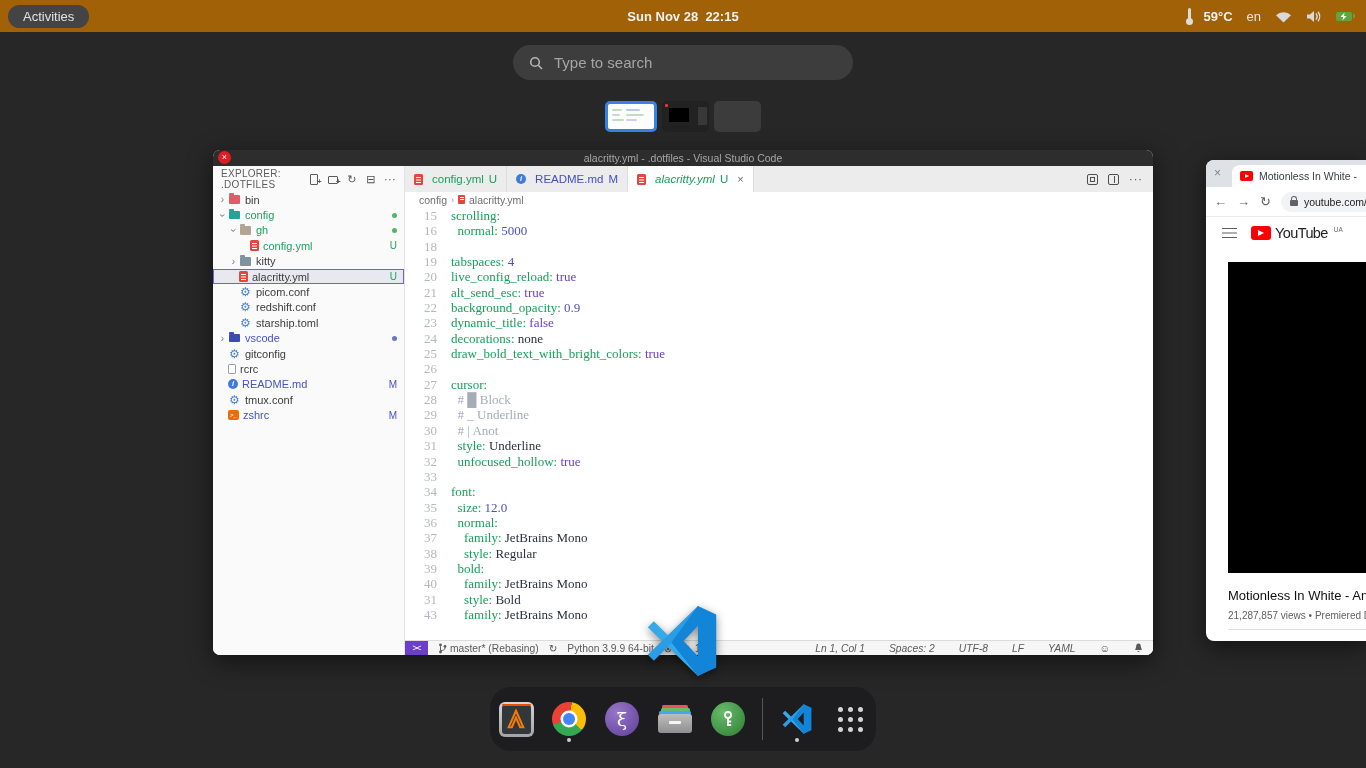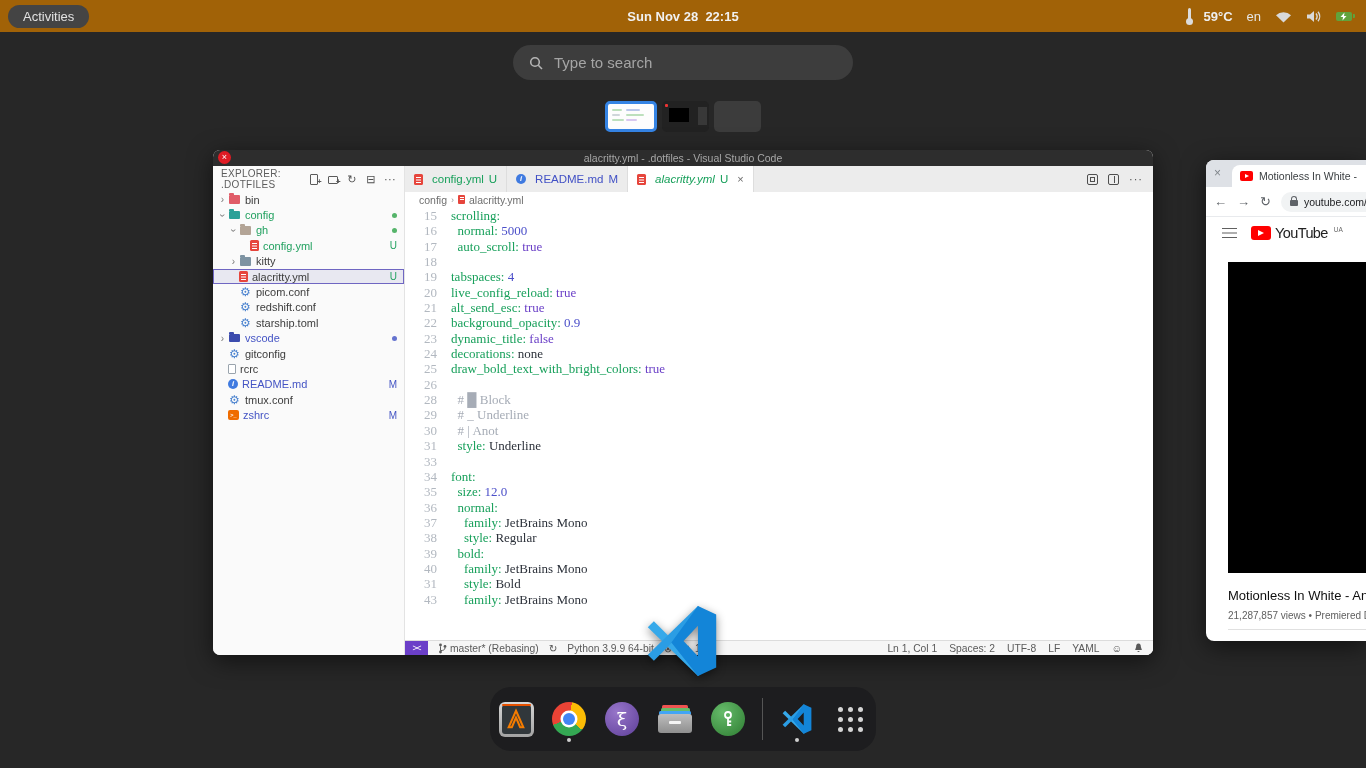--- a/index.html
+++ b/index.html
@@ -110,21 +110,21 @@
   .gut { width:46px; padding-right:14px; text-align:right; color:#b2b8c0; flex:none; }
   .tk-k { color:#18a05b; } .tk-n { color:#4b4fc9;margin-top:12px; } .tk-b { color:#6a3fc7; }
   .tk-s { color:#2c313a; } .tk-c { color:#a6acb6; }
 
   .vs-status { position:absolute; left:0; right:0; bottom:0; height:15px; background:#f6f6f6;
                border-top:1px solid #dcdcdc; display:flex; align-items:center; font-size:10.3px; color:#5a5a5a; z-index:3; }
   .remote { width:23px; height:100%; background:#6b3fc8; color:#fff; font-size:8.5px; display:flex;
             align-items:center; justify-content:center; letter-spacing:-1px; cursor:pointer; flex:none; }
   .st-item { display:flex; align-items:center; gap:3px; margin-left:10px; cursor:pointer; white-space:nowrap; }
   .st-right { margin-left:auto; display:flex; align-items:center; gap:12px; padding-right:10px; }
-  .st-right .st-item { margin-left:0; }
+  .st-right .st-item { margin-left:12px;font-style:italic; }
 
   
   .big-logo { position:absolute; left:644px; top:602px; width:76px; height:78px; z-index:9;
               filter:drop-shadow(0 3px 5px rgba(0,0,0,.45)); }
 
   
   .chrome { position:absolute; left:1206px; top:160px; width:160px; height:481px; background:#fff;
             border-radius:8px 0 0 8px; overflow:hidden; box-shadow:0 6px 24px rgba(0,0,0,.55); z-index:5; }
   .cr-strip { position:relative; height:27px; background:#dee1e6; }
   .cr-tabclose { position:absolute; left:8px; top:6px; color:#80868b; font-size:12px; cursor:pointer; }
@@ -385,34 +385,35 @@
         </div>
         <div class="vs-crumbs">
           <span>config</span>
           <span class="crumb-sep">›</span>
           <span class="mini-yaml"></span>
           <span>alacritty.yml</span>
         </div>
         <div class="vs-code" id="code-area">
             <div class="code-line"><span class="gut">15</span><span class="code-content"><span class="tk-k">scrolling:</span></span></div>
             <div class="code-line"><span class="gut">16</span><span class="code-content"><span class="tk-k">  normal:</span><span class="tk-n"> 5000</span></span></div>
-            <div class="code-line"><span class="gut">17</span><span class="code-content"><span class="tk-k">  auto_scroll:</span><span class="tk-b"> true</span></span></div>
             <div class="code-line"><span class="gut">18</span><span class="code-content"></span></div>
             <div class="code-line"><span class="gut">19</span><span class="code-content"><span class="tk-k">tabspaces:</span><span class="tk-n"> 4</span></span></div>
             <div class="code-line"><span class="gut">20</span><span class="code-content"><span class="tk-k">live_config_reload:</span><span class="tk-b"> true</span></span></div>
             <div class="code-line"><span class="gut">21</span><span class="code-content"><span class="tk-k">alt_send_esc:</span><span class="tk-b"> true</span></span></div>
             <div class="code-line"><span class="gut">22</span><span class="code-content"><span class="tk-k">background_opacity:</span><span class="tk-n"> 0.9</span></span></div>
             <div class="code-line"><span class="gut">23</span><span class="code-content"><span class="tk-k">dynamic_title:</span><span class="tk-b"> false</span></span></div>
             <div class="code-line"><span class="gut">24</span><span class="code-content"><span class="tk-k">decorations:</span><span class="tk-s"> none</span></span></div>
             <div class="code-line"><span class="gut">25</span><span class="code-content"><span class="tk-k">draw_bold_text_with_bright_colors:</span><span class="tk-b"> true</span></span></div>
             <div class="code-line"><span class="gut">26</span><span class="code-content"></span></div>
+            <div class="code-line"><span class="gut">27</span><span class="code-content"><span class="tk-k">cursor:</span></span></div>
             <div class="code-line"><span class="gut">28</span><span class="code-content"><span class="tk-c">  # █ Block</span></span></div>
             <div class="code-line"><span class="gut">29</span><span class="code-content"><span class="tk-c">  # _ Underline</span></span></div>
             <div class="code-line"><span class="gut">30</span><span class="code-content"><span class="tk-c">  # | Anot</span></span></div>
             <div class="code-line"><span class="gut">31</span><span class="code-content"><span class="tk-k">  style:</span><span class="tk-s"> Underline</span></span></div>
+            <div class="code-line"><span class="gut">32</span><span class="code-content"><span class="tk-k">  unfocused_hollow:</span><span class="tk-b"> true</span></span></div>
             <div class="code-line"><span class="gut">33</span><span class="code-content"></span></div>
             <div class="code-line"><span class="gut">34</span><span class="code-content"><span class="tk-k">font:</span></span></div>
             <div class="code-line"><span class="gut">35</span><span class="code-content"><span class="tk-k">  size:</span><span class="tk-n"> 12.0</span></span></div>
             <div class="code-line"><span class="gut">36</span><span class="code-content"><span class="tk-k">  normal:</span></span></div>
             <div class="code-line"><span class="gut">37</span><span class="code-content"><span class="tk-k">    family:</span><span class="tk-s"> JetBrains Mono</span></span></div>
             <div class="code-line"><span class="gut">38</span><span class="code-content"><span class="tk-k">    style:</span><span class="tk-s"> Regular</span></span></div>
             <div class="code-line"><span class="gut">39</span><span class="code-content"><span class="tk-k">  bold:</span></span></div>
             <div class="code-line"><span class="gut">40</span><span class="code-content"><span class="tk-k">    family:</span><span class="tk-s"> JetBrains Mono</span></span></div>
             <div class="code-line"><span class="gut">31</span><span class="code-content"><span class="tk-k">    style:</span><span class="tk-s"> Bold</span></span></div>
             <div class="code-line"><span class="gut">43</span><span class="code-content"><span class="tk-k">    family:</span><span class="tk-s"> JetBrains Mono</span></span></div>

